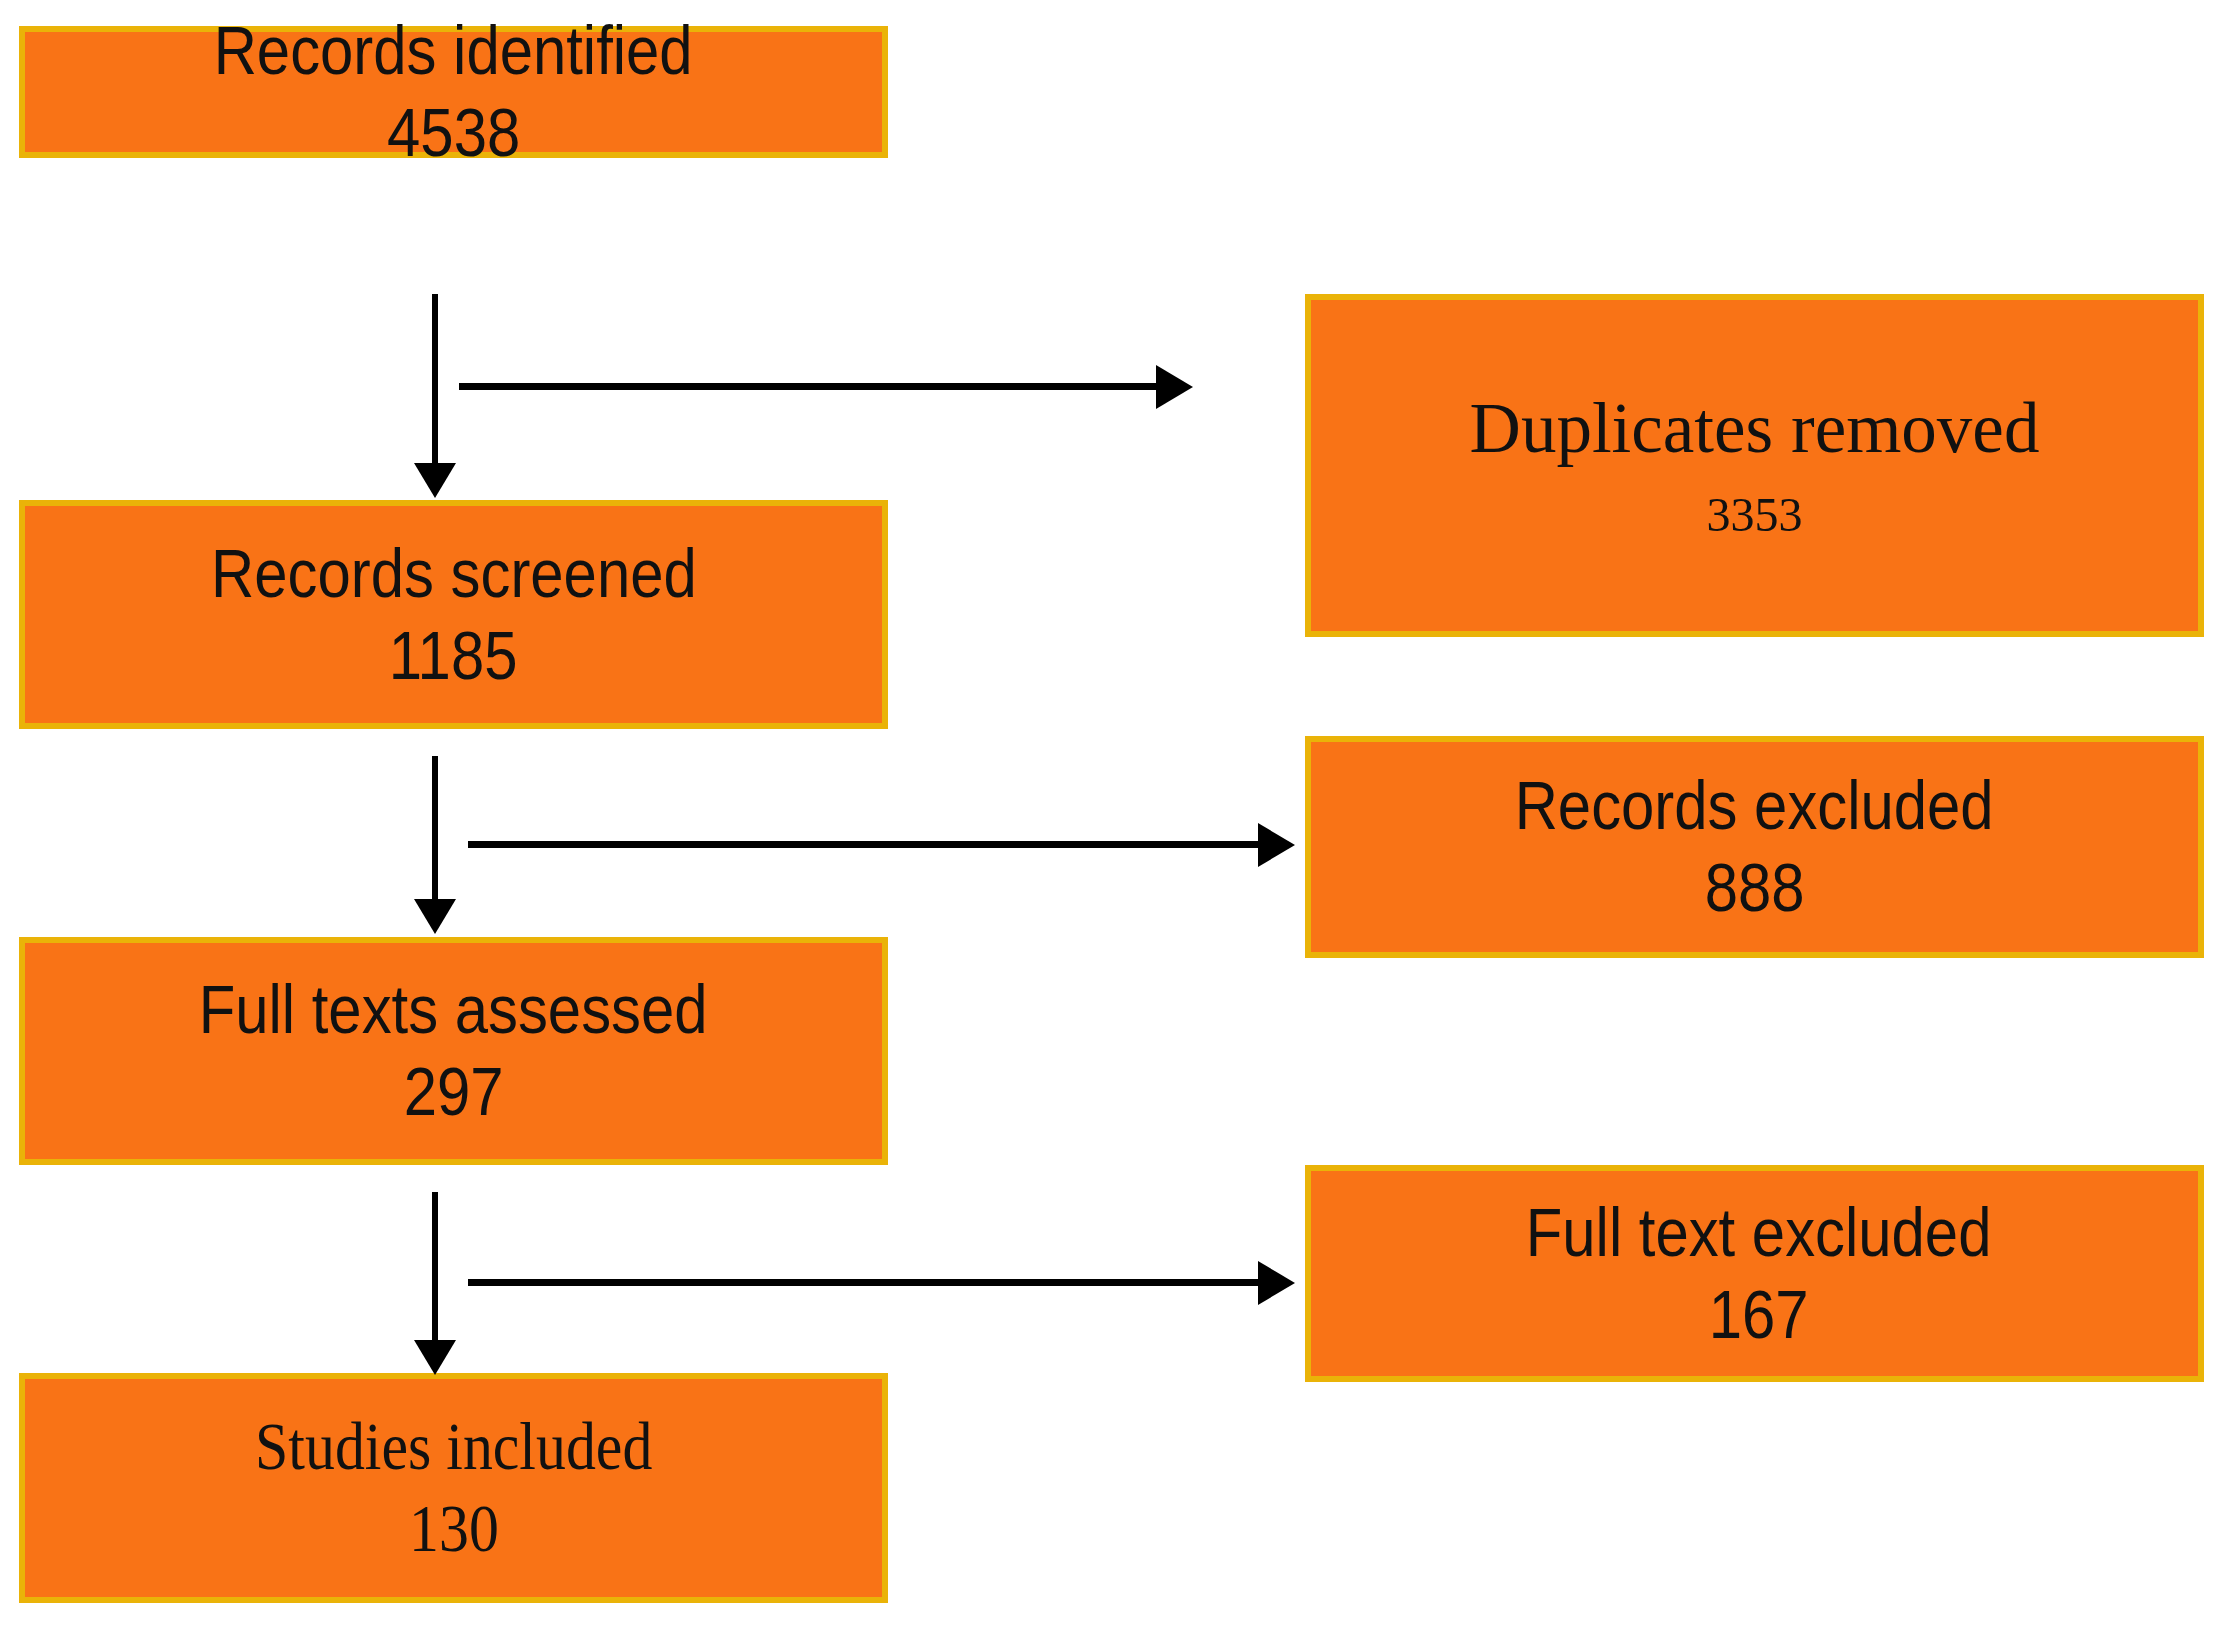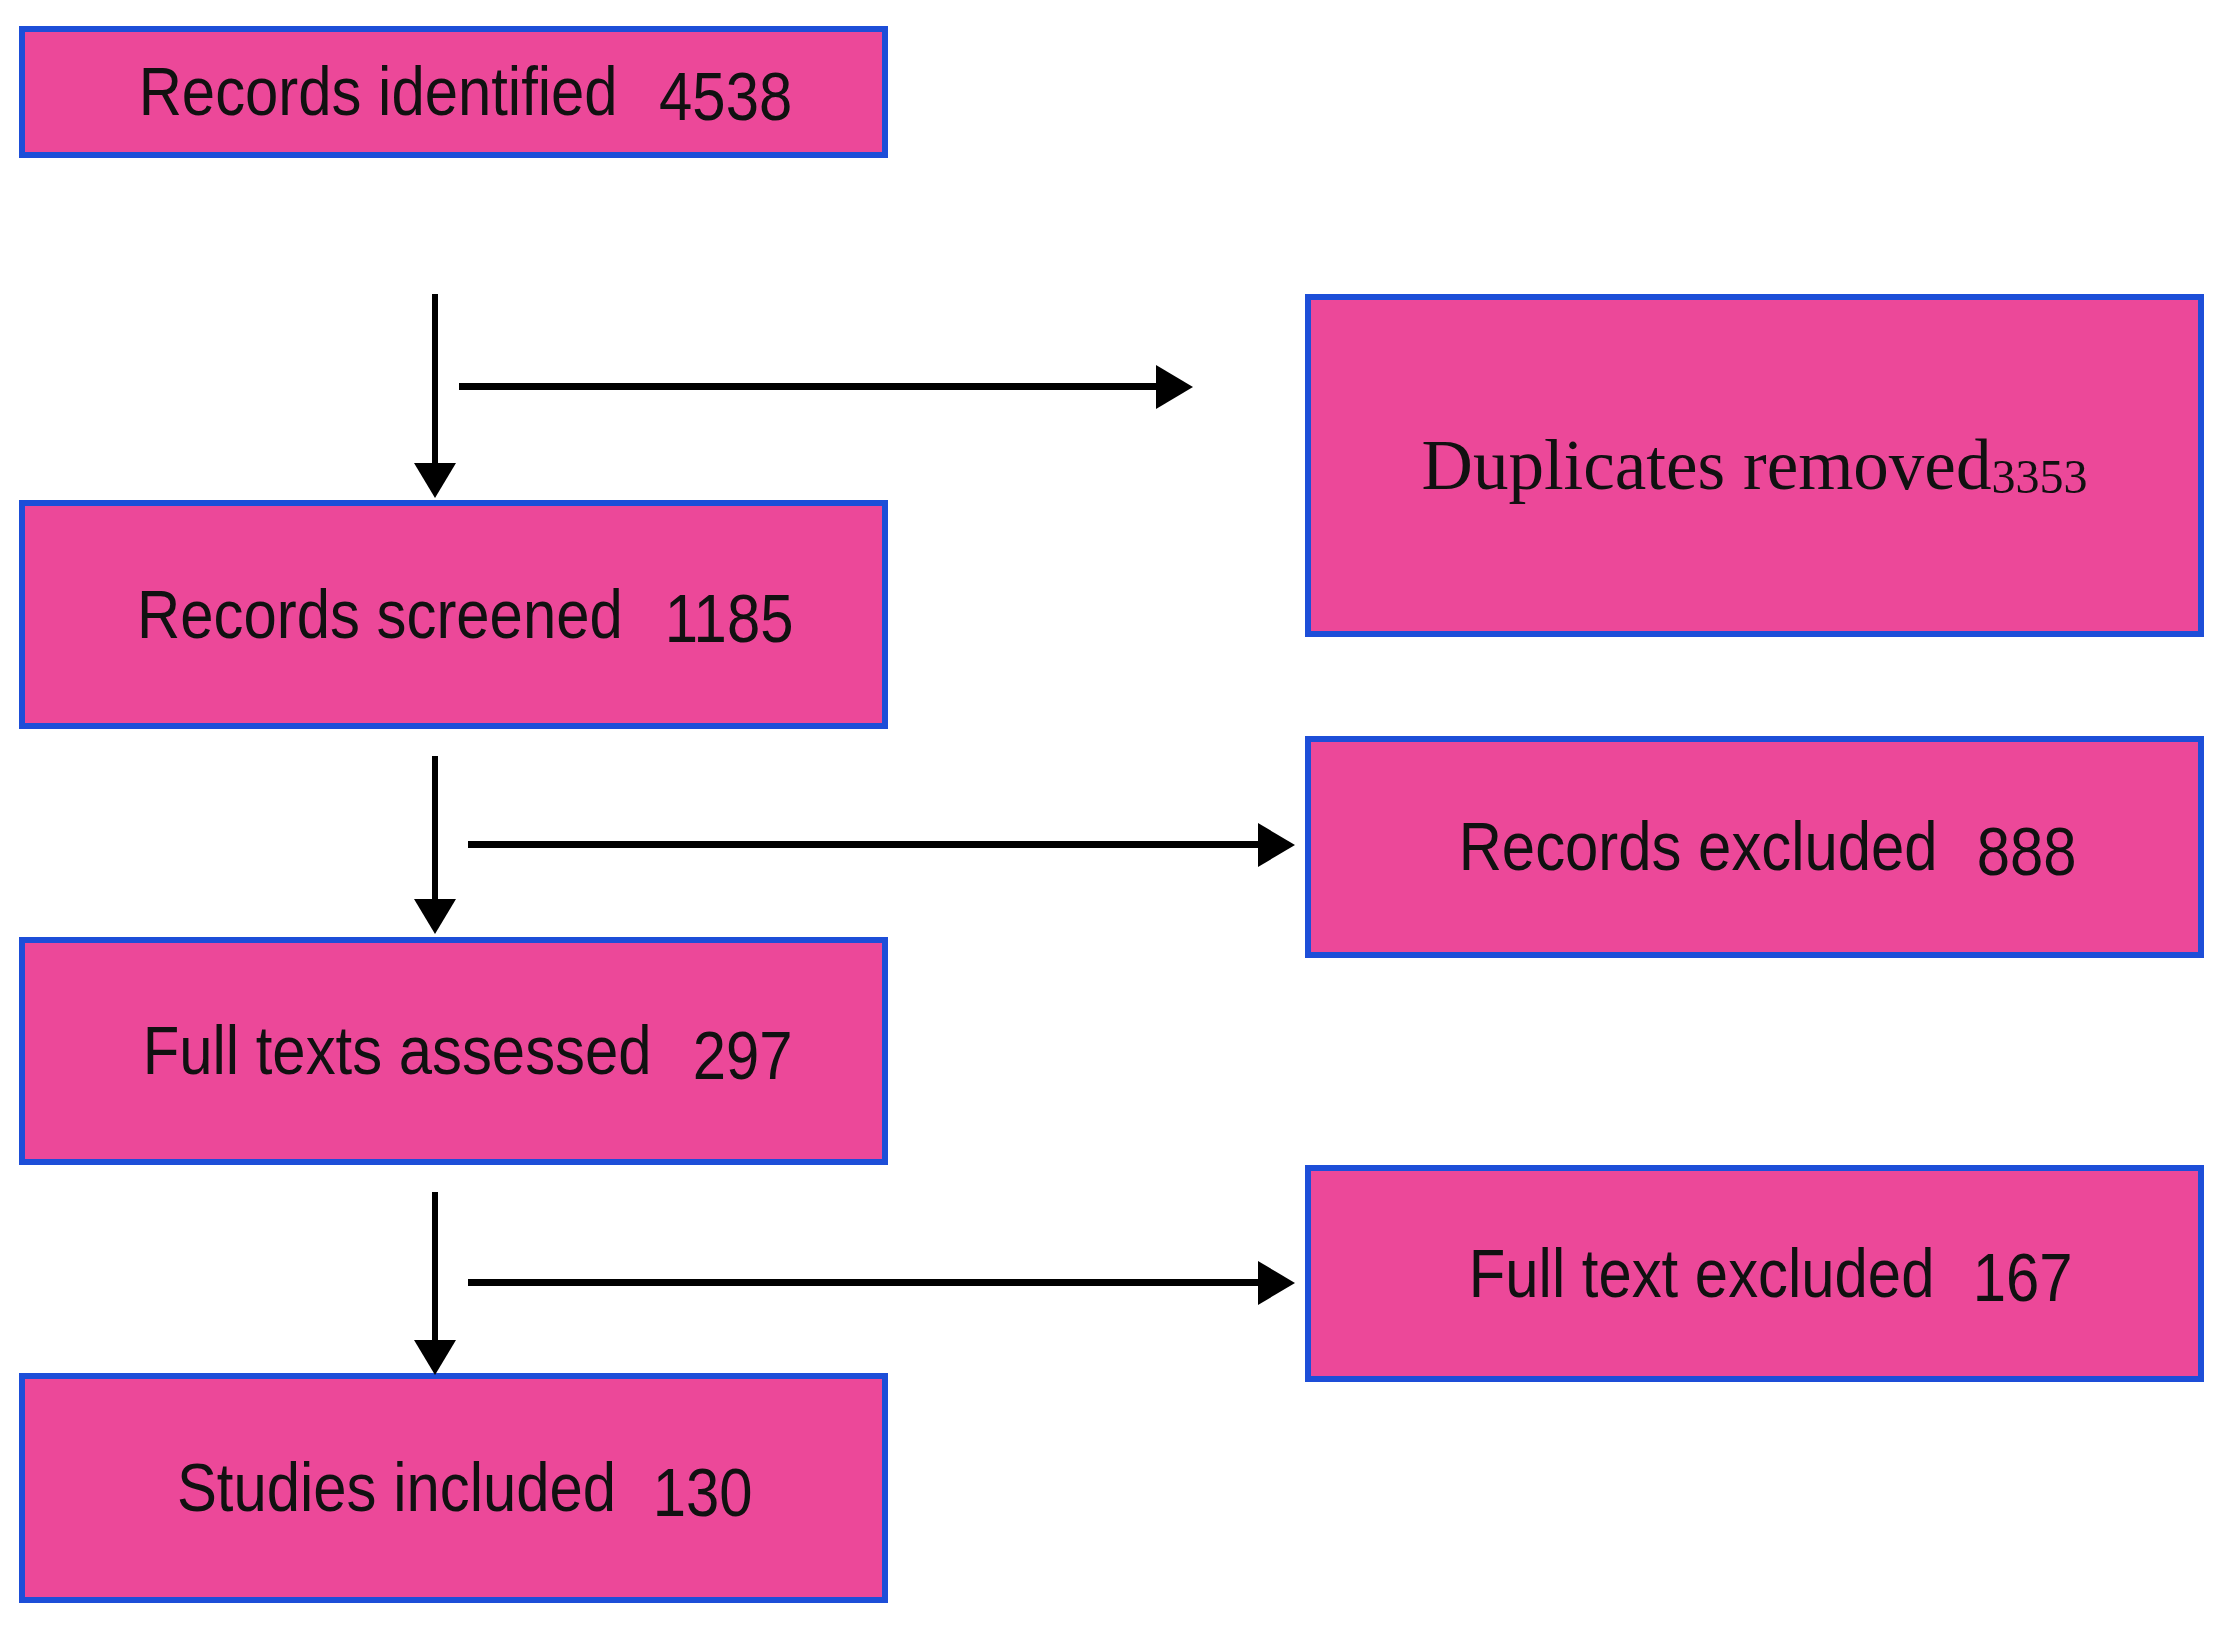--- a/index.html
+++ b/index.html
@@ -12,24 +12,24 @@
     position: relative;
     width: 2239px;
     height: 1644px;
     background: #ffffff;
     overflow: hidden;
     font-family: "Liberation Sans", "DejaVu Sans", sans-serif;
   }
   .flow-box {
     position: absolute;
     box-sizing: border-box;
-    border: 6px solid #1d4ed8;
-    background: #ec4899;
+    border: 6px solid #eab308;
+    background: #f97316;
     display: flex;
-    flex-direction: row;
+    flex-direction: column;
     align-items: center;
     justify-content: center;
     text-align: center;
     color: #111111;
   }
   .flow-box .box-label,
   .flow-box .box-count {
     display: block;
     white-space: nowrap;
     line-height: 1.08;
@@ -101,21 +101,21 @@
   <div class="flow-box sans-box" style="left:19px; top:500px; width:869px; height:229px;">
     <span class="box-label">Records screened</span>
     <span class="box-count">1185</span>
   </div>
 
   <div class="flow-box sans-box" style="left:19px; top:937px; width:869px; height:228px;text-align:center;">
     <span class="box-label">Full texts assessed</span>
     <span class="box-count">297</span>
   </div>
 
-  <div class="flow-box sans-box" style="left:19px; top:1373px; width:869px; height:230px;">
+  <div class="flow-box sans-box" style="left:19px; top:1373px; width:869px; height:230px;font-family:Liberation Serif, serif;">
     <span class="box-label">Studies included</span>
     <span class="box-count">130</span>
   </div>
 
   <div class="flow-box serif-box" style="left:1305px; top:294px; width:899px; height:343px;">
     <span class="box-label">Duplicates removed</span>
     <span class="box-count">3353</span>
   </div>
 
   <div class="flow-box sans-box" style="left:1305px; top:736px; width:899px; height:222px;">

